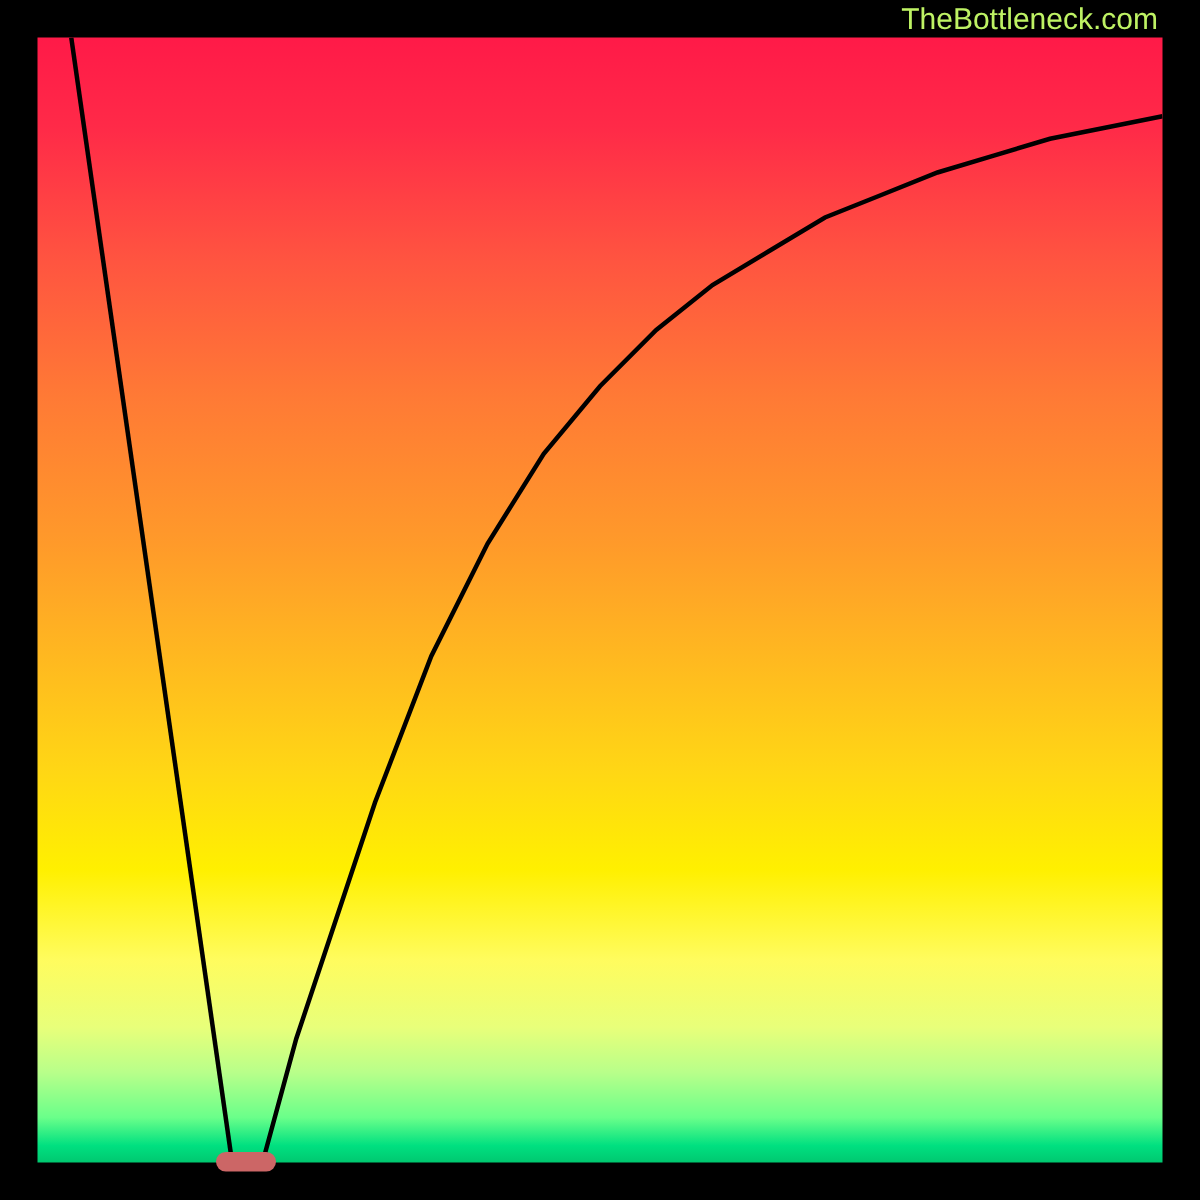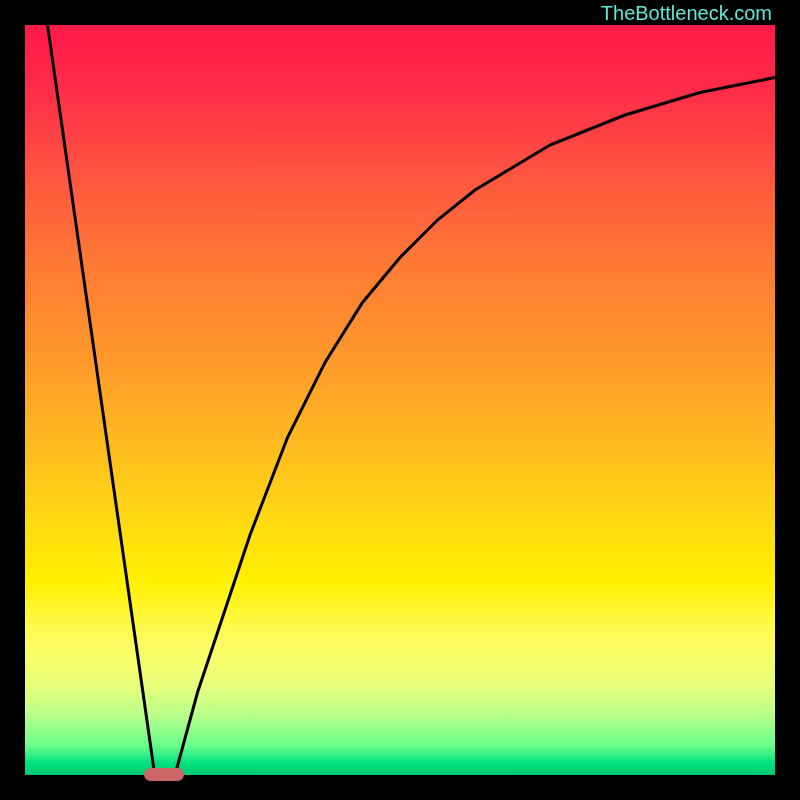--- a/index.html
+++ b/index.html
@@ -36,21 +36,21 @@
         #b8ff8a 92%,
         #6aff8a 96%,
         #00e080 98.5%,
         #00c870 100%
       );
     }
     .watermark {
       position: absolute;
       top: 2px;
       right: 28px;
-      color: #5eead4;
+      color: #bef264;
       font-size: 20px;
       font-weight: normal;
       z-index: 10;
     }
     svg.curves {
       position: absolute;
       left: 25px;
       top: 25px;
       width: 750px;
       height: 750px;

